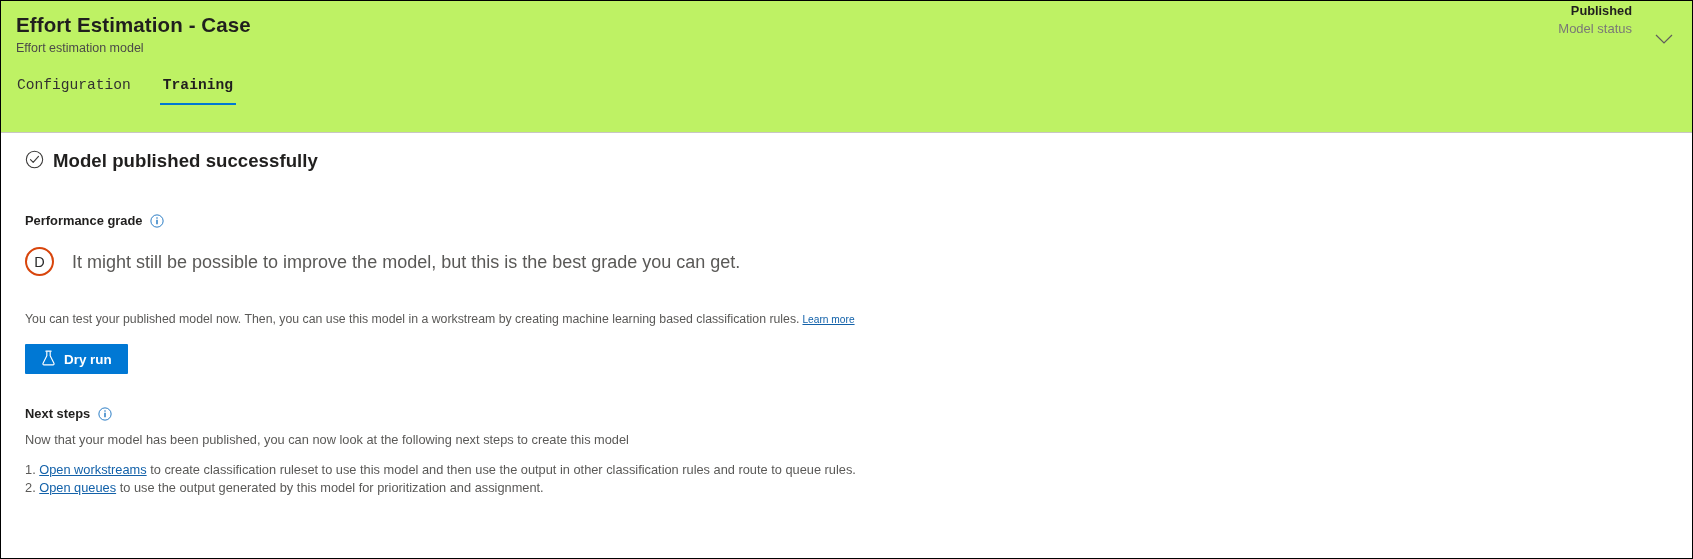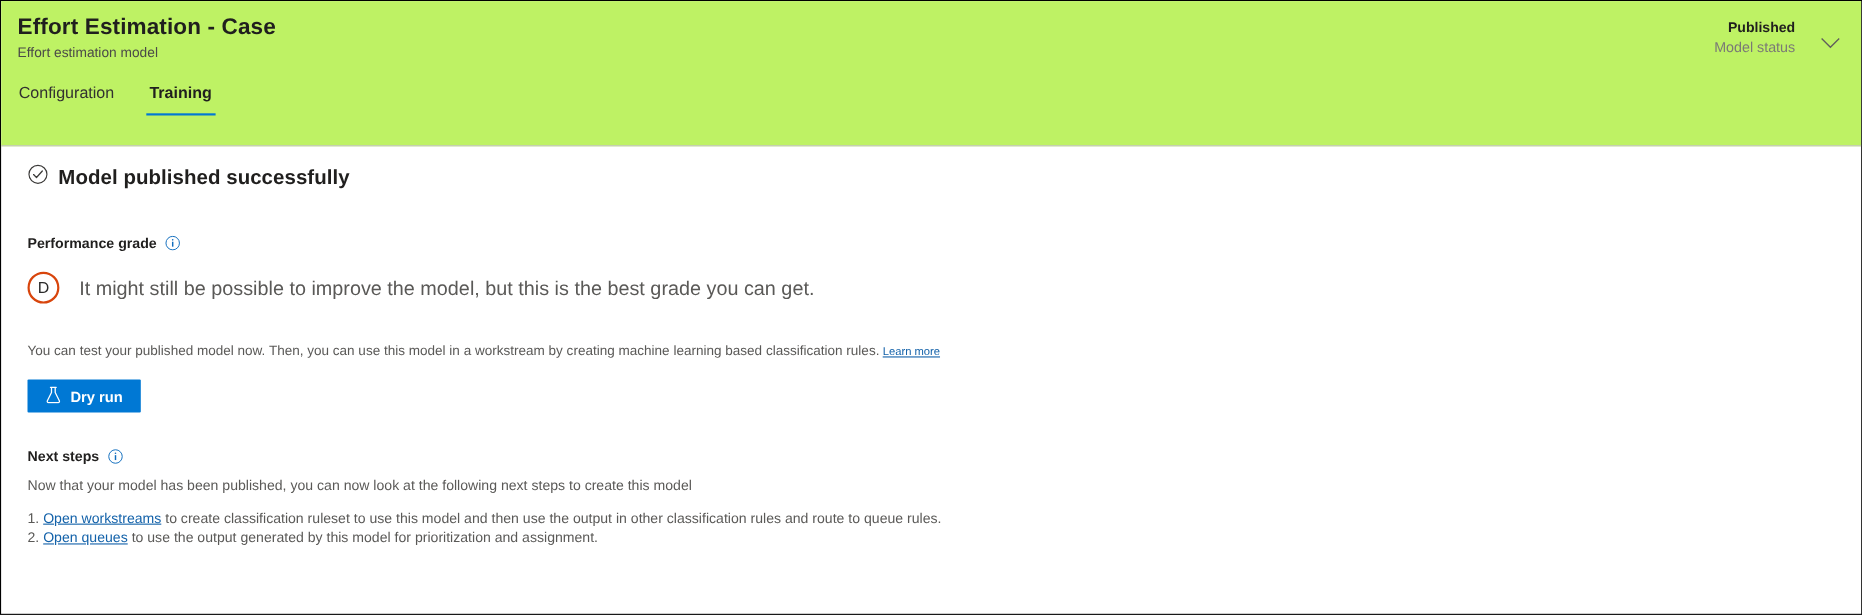--- a/index.html
+++ b/index.html
@@ -47,21 +47,21 @@
   .page-subtitle {
     font-size: 12.5px;
     color: #4b4a48;
     line-height: 18px;
     margin-top: 1px;
   }
 
   .status-block {
     position: absolute;
     right: 60px;
-    top: 15px;
+    top: 1px;
     text-align: right;
   }
   .status-value {
     font-size: 12.8px;
     font-weight: bold;
     color: #201f1e;
     line-height: 18px;
   }
   .status-label {
     font-size: 13px;
@@ -94,20 +94,21 @@
     gap: 26px;
   }
   .tab {
     position: relative;
     font-size: 14.6px;
     color: #323130;
     padding: 2px 3px 10px 3px;
     cursor: pointer;
     line-height: 20px;
     white-space: nowrap;
+    font-family: Liberation Mono, monospace;
   }
   .tab.active {
     font-weight: bold;
     color: #201f1e;
   }
   .tab.active::after {
     content: "";
     position: absolute;
     left: 0;
     right: 0;

